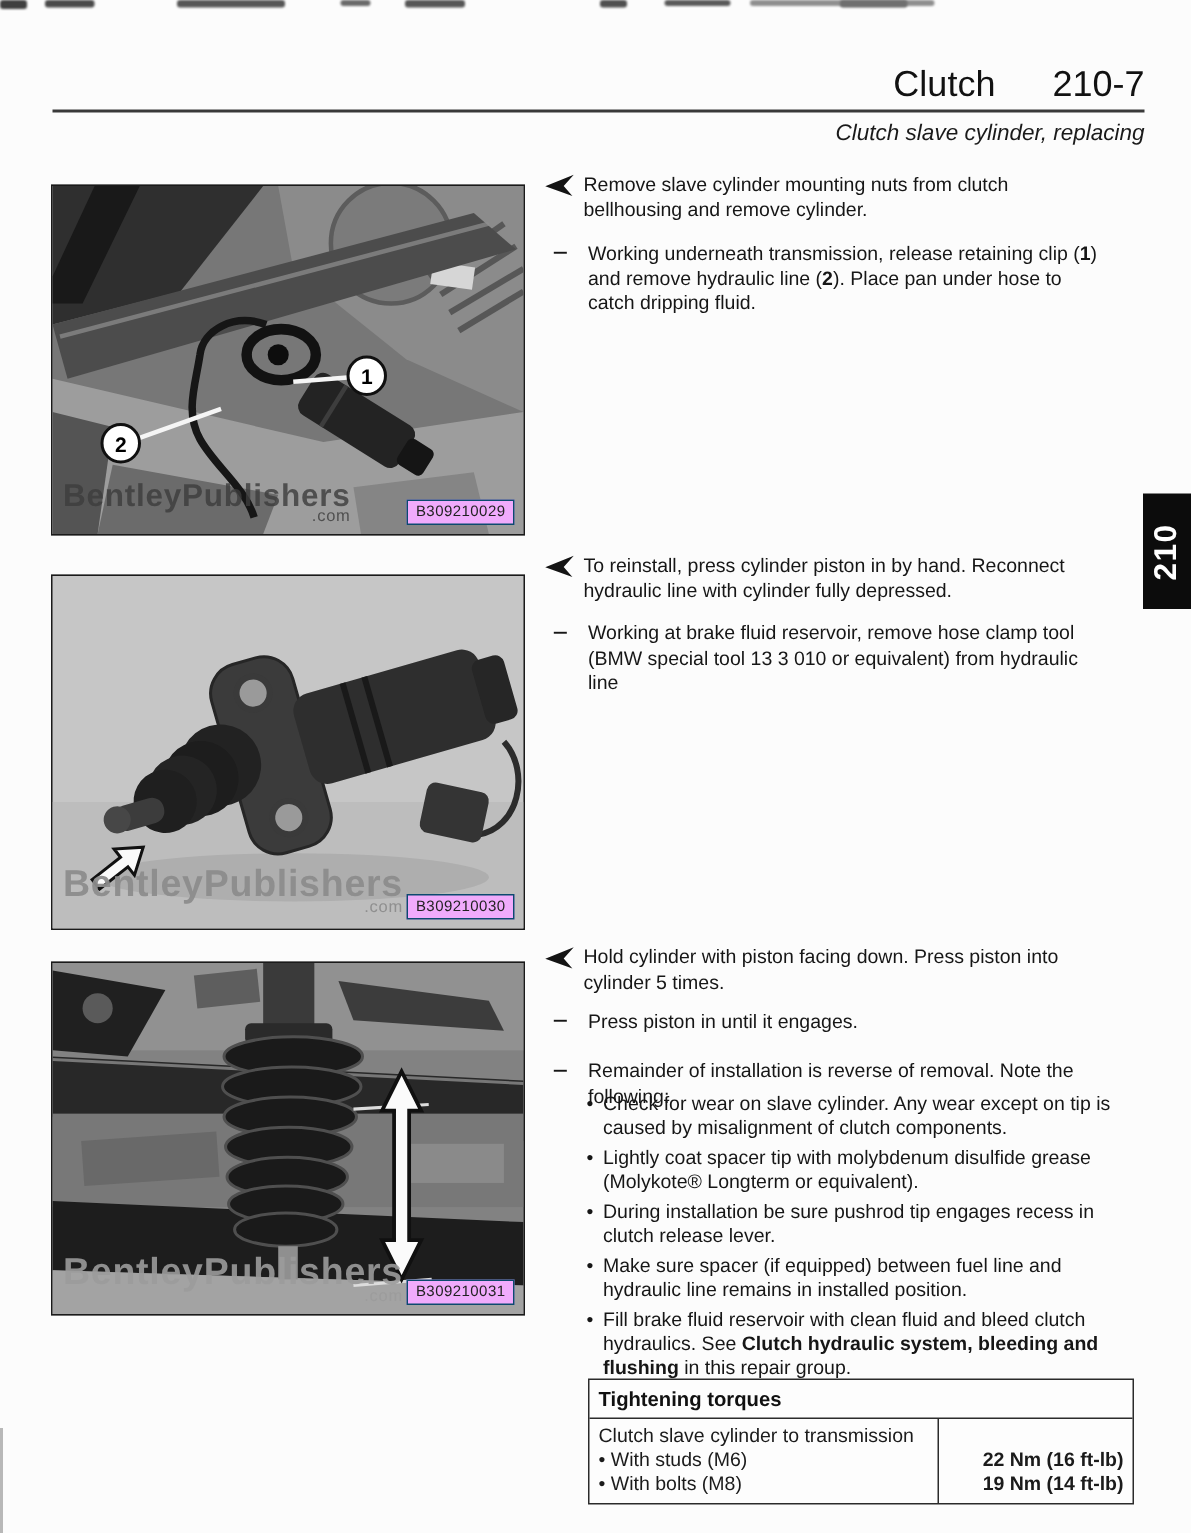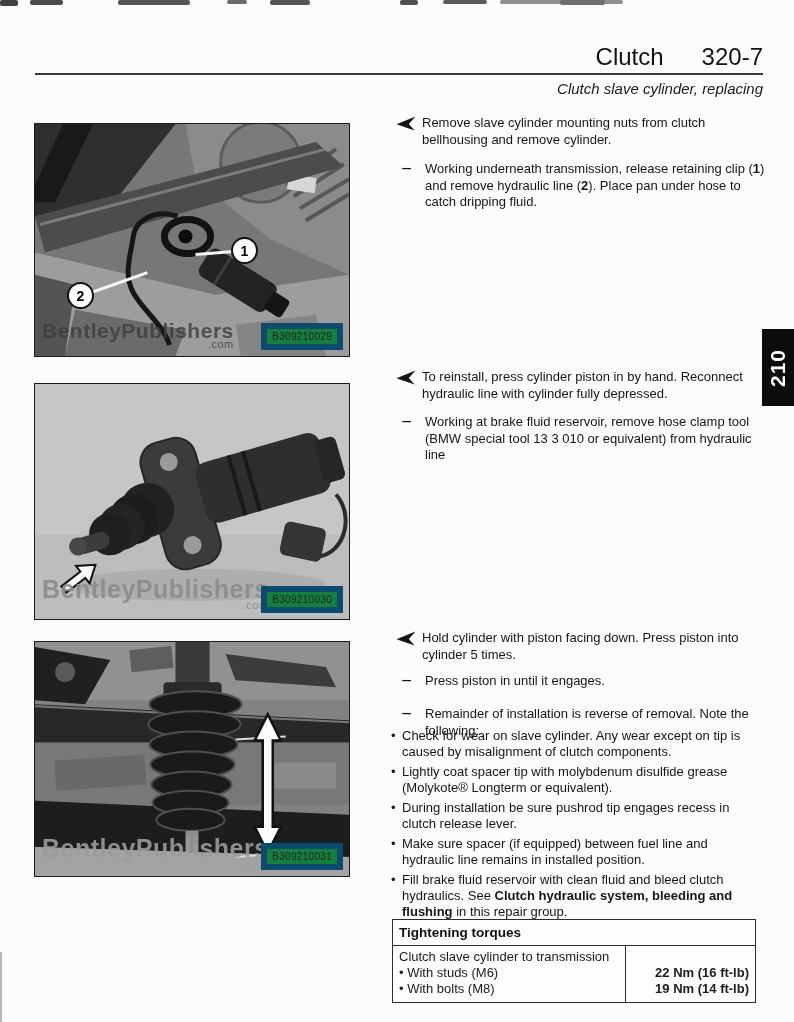--- a/index.html
+++ b/index.html
@@ -22,34 +22,34 @@
   .tab210{position:absolute;left:762px;top:329px;width:32px;height:77px;background:#0c0c0c;
     display:flex;align-items:center;justify-content:center;}
   .tab210 span{transform:rotate(-90deg);color:#fff;font-size:21px;font-weight:700;letter-spacing:1px;}
 
   
   .fig{position:absolute;left:34px;width:316px;border:1.5px solid #1a1a1a;background:#888;box-sizing:border-box;}
   .fig svg{display:block;width:100%;height:100%;}
   .fig1{top:123px;height:234px;}
   .fig2{top:383px;height:237px;}
   .fig3{top:641px;height:236px;}
-  .caption{position:absolute;right:6px;bottom:6px;background:#15803d;border:6px solid #0c4a6e;
+  .caption{position:absolute;right:6px;bottom:6px;background:#f0abfc;border:1px solid #0c4a6e;
     padding:1px 5px;font-size:10px;letter-spacing:.3px;color:#222;line-height:13px;}
   .wm{position:absolute;left:7px;bottom:8px;font-weight:700;letter-spacing:.5px;line-height:1;}
   .wm .com{display:block;text-align:right;font-size:11px;font-weight:400;margin-top:-2px;}
   .fig1 .wm{color:rgba(60,60,60,.8);font-size:21px;bottom:6px;}
   .fig2 .wm{color:rgba(140,140,140,.95);font-size:25px;}
   .fig3 .wm{color:rgba(155,155,155,.9);font-size:25px;bottom:6px;}
   .callout{position:absolute;width:27px;height:27px;border-radius:50%;background:#fff;border:2.5px solid #101010;
     box-sizing:border-box;display:flex;align-items:center;justify-content:center;
     font-size:14px;font-weight:700;color:#000;}
 
   
   .text-col{position:absolute;left:363px;top:0;width:400px;}
-  .step{position:absolute;width:376px;font-size:13px;line-height:16.5px;color:#161616;margin-left:33px;}
+  .step{position:absolute;width:376px;font-size:13px;line-height:16.5px;color:#161616;}
   .arrow-step{padding-left:26px;box-sizing:border-box;}
   .arrow-step .mk{position:absolute;left:0;top:1px;}
   .dash-step{padding-left:29px;box-sizing:border-box;}
   .dash-step .mk{position:absolute;left:7px;top:-1px;font-weight:700;transform:scaleX(1.35);}
   b{font-weight:700;}
   .bullets{position:absolute;left:28px;top:728px;width:362px;}
   .bullets .bi{position:relative;padding-left:11px;font-size:13px;line-height:16px;color:#161616;margin-bottom:4px;}
   .bullets .bi .mk{position:absolute;left:0;top:0;}
 
   
@@ -71,21 +71,21 @@
   <div class="smudge" style="left:118px;width:72px;height:5px;background:#565656;"></div>
   <div class="smudge" style="left:227px;width:20px;height:4px;background:#6a6a6a;"></div>
   <div class="smudge" style="left:270px;width:40px;height:5px;background:#565656;"></div>
   <div class="smudge" style="left:400px;width:18px;height:5px;background:#4f4f4f;"></div>
   <div class="smudge" style="left:443px;width:44px;height:4px;background:#5a5a5a;"></div>
   <div class="smudge" style="left:500px;width:123px;height:4px;background:#8f8f8f;"></div>
   <div class="smudge" style="left:560px;width:45px;height:5px;background:#6f6f6f;"></div>
   <div class="edge-line"></div>
 
   <div class="hdr">
-    <span class="sec">Clutch</span><span>320-7</span>
+    <span class="sec">Clutch</span><span>210-7</span>
   </div>
   <div class="rule"></div>
   <div class="subtitle">Clutch slave cylinder, replacing</div>
 
   <div class="tab210">
     <span>210</span>
   </div>
 
   <div class="fig fig1">
     <svg viewBox="0 0 313 231" preserveAspectRatio="none">

